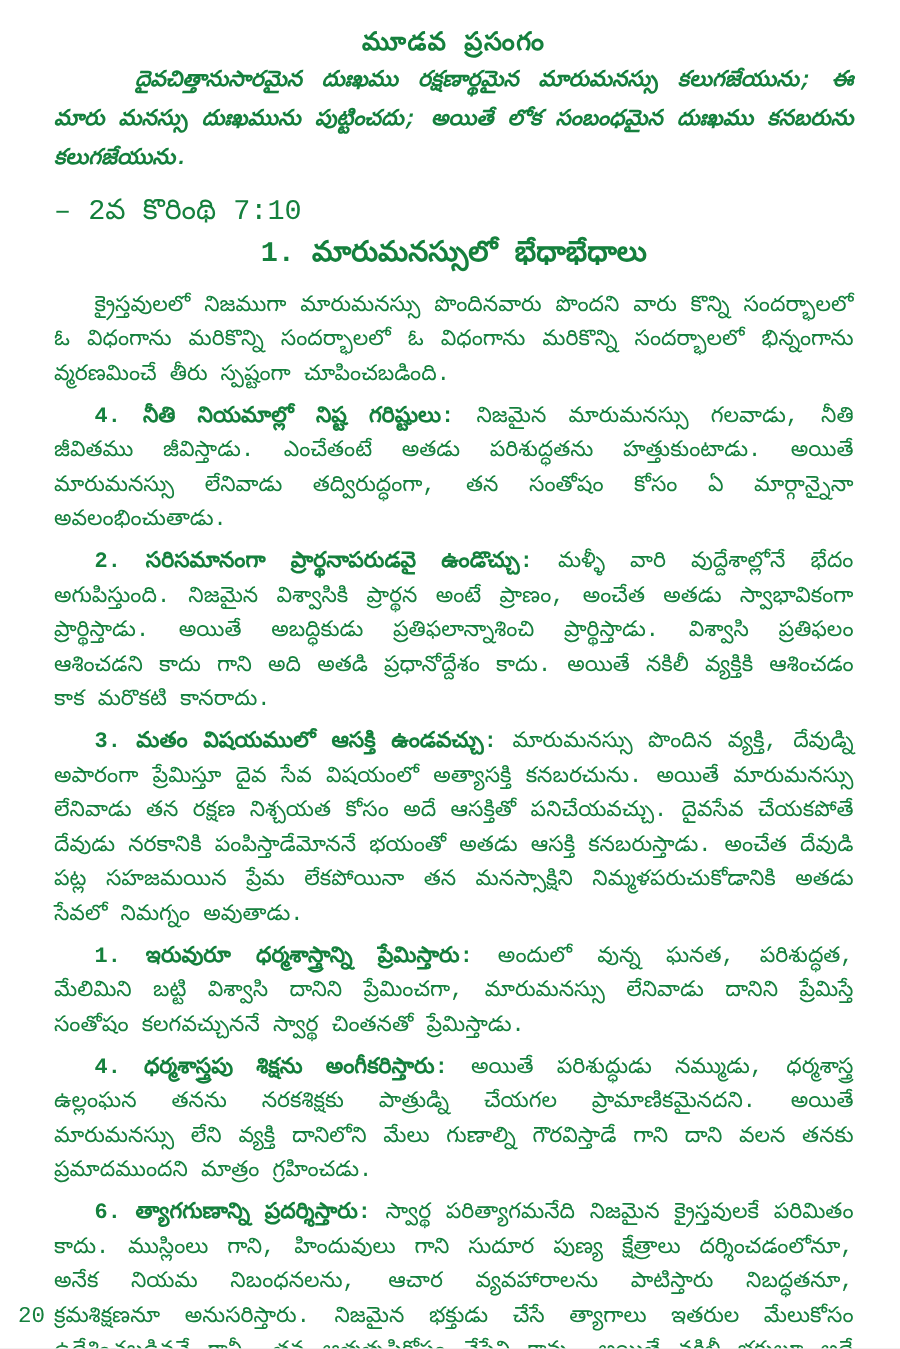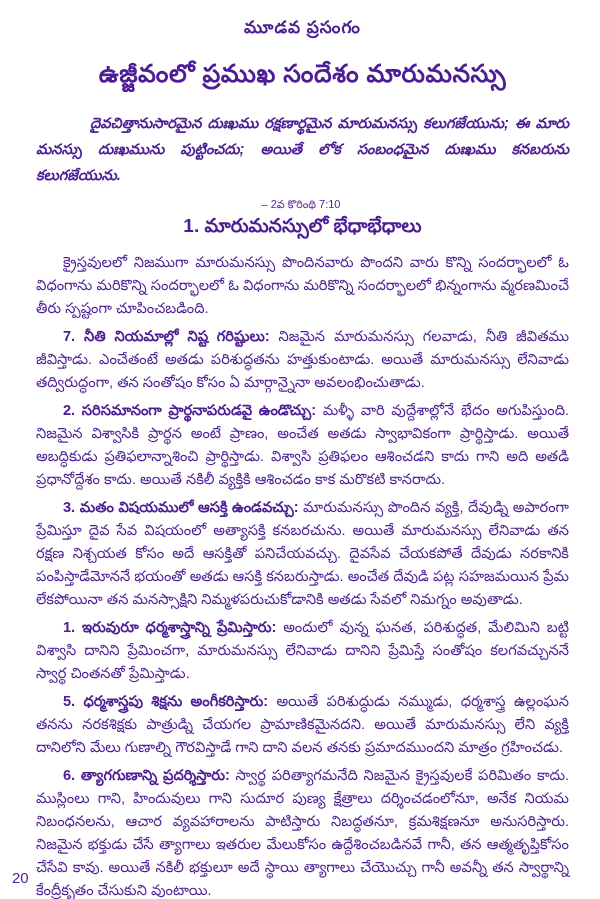--- a/index.html
+++ b/index.html
@@ -6,22 +6,22 @@
     margin: 0;
     padding: 0;
     background: #e8e8e8;
   }
   .page {
     position: relative;
     width: 600px;
     height: 899px;
     margin: 0 auto;
     background: #ffffff;
-    color: #4c1d95;
-    font-family: Liberation Sans, sans-serif;
+    color: #15803d;
+    font-family: Liberation Mono, monospace;
     box-sizing: border-box;
     padding: 12px 31px 0 36px;
     overflow: hidden;
   }
   .kicker {
     text-align: center;
     font-size: 17px;
     font-weight: 600;
     letter-spacing: 1px;
     margin: 6px 0 0 0;
@@ -36,22 +36,22 @@
   .verse {
     font-weight: 700;
     font-style: italic;
     font-size: 14.5px;
     line-height: 26px;
     text-align: justify;
     text-indent: 54px;
     margin: 0;
   }
   .verse-ref {
-    text-align: center;
-    font-size: 11px;
+    text-align: left;
+    font-size: 19px;
     margin: 10px 3px 0 0;
   }
   .section {
     text-align: center;
     font-size: 19px;
     font-weight: 700;
     margin: 2px 0 10px 0;
   }
   .body {
     font-size: 14.6px;
@@ -69,27 +69,26 @@
     left: 12px;
     width: 100%;
     font-size: 15px;
   }
 </style>
 </head>
 <body>
 
 <div class="page">
   <div class="kicker">మూడవ ప్రసంగం</div>
-  <h1 class="title">ఉజ్జీవంలో ప్రముఖ సందేశం మారుమనస్సు</h1>
   <p class="verse">దైవచిత్తానుసారమైన దుఃఖము రక్షణార్థమైన మారుమనస్సు కలుగజేయును;  ఈ మారు మనస్సు దుఃఖమును పుట్టించదు; అయితే లోక సంబంధమైన దుఃఖము కనబరును కలుగజేయును.</p>
   <div class="verse-ref">– 2వ కొరింథి 7:10</div>
   <h2 class="section">1. మారుమనస్సులో భేధాభేధాలు</h2>
   <p class="body">క్రైస్తవులలో నిజముగా మారుమనస్సు పొందినవారు పొందని వారు కొన్ని సందర్భాలలో ఓ విధంగాను మరికొన్ని సందర్భాలలో ఓ విధంగాను మరికొన్ని సందర్భాలలో భిన్నంగాను వ్మరణమించే తీరు స్పష్టంగా చూపించబడింది.</p>
   <div id="points">
-      <p class="body point"><b class="point-label">7. నీతి నియమాల్లో నిష్ట గరిష్టులు:</b><span> నిజమైన మారుమనస్సు గలవాడు, నీతి జీవితము జీవిస్తాడు. ఎంచేతంటే అతడు పరిశుద్ధతను హత్తుకుంటాడు. అయితే మారుమనస్సు లేనివాడు తద్విరుద్ధంగా, తన సంతోషం కోసం ఏ మార్గాన్నైనా అవలంభించుతాడు.</span></p>
+      <p class="body point"><b class="point-label">4. నీతి నియమాల్లో నిష్ట గరిష్టులు:</b><span> నిజమైన మారుమనస్సు గలవాడు, నీతి జీవితము జీవిస్తాడు. ఎంచేతంటే అతడు పరిశుద్ధతను హత్తుకుంటాడు. అయితే మారుమనస్సు లేనివాడు తద్విరుద్ధంగా, తన సంతోషం కోసం ఏ మార్గాన్నైనా అవలంభించుతాడు.</span></p>
       <p class="body point"><b class="point-label">2. సరిసమానంగా ప్రార్థనాపరుడవై ఉండొచ్చు:</b><span> మళ్ళీ వారి వుద్దేశాల్లోనే భేదం అగుపిస్తుంది. నిజమైన విశ్వాసికి ప్రార్థన అంటే ప్రాణం, అంచేత అతడు స్వాభావికంగా ప్రార్థిస్తాడు. అయితే అబద్ధికుడు ప్రతిఫలాన్నాశించి ప్రార్థిస్తాడు. విశ్వాసి ప్రతిఫలం ఆశించడని కాదు గాని అది అతడి ప్రధానోద్దేశం కాదు. అయితే నకిలీ వ్యక్తికి ఆశించడం కాక మరొకటి కానరాదు.</span></p>
       <p class="body point"><b class="point-label">3. మతం విషయములో ఆసక్తి ఉండవచ్చు:</b><span> మారుమనస్సు పొందిన వ్యక్తి, దేవుడ్ని అపారంగా ప్రేమిస్తూ దైవ సేవ విషయంలో అత్యాసక్తి కనబరచును. అయితే మారుమనస్సు లేనివాడు తన రక్షణ నిశ్చయత కోసం అదే ఆసక్తితో పనిచేయవచ్చు. దైవసేవ చేయకపోతే దేవుడు నరకానికి పంపిస్తాడేమోననే భయంతో అతడు ఆసక్తి కనబరుస్తాడు. అంచేత దేవుడి పట్ల సహజమయిన ప్రేమ లేకపోయినా తన మనస్సాక్షిని నిమ్మళపరుచుకోడానికి అతడు సేవలో నిమగ్నం అవుతాడు.</span></p>
       <p class="body point"><b class="point-label">1. ఇరువురూ ధర్మశాస్త్రాన్ని ప్రేమిస్తారు:</b><span> అందులో వున్న ఘనత, పరిశుద్ధత, మేలిమిని బట్టి విశ్వాసి దానిని ప్రేమించగా, మారుమనస్సు లేనివాడు దానిని ప్రేమిస్తే సంతోషం కలగవచ్చుననే స్వార్థ చింతనతో ప్రేమిస్తాడు.</span></p>
-      <p class="body point"><b class="point-label">5. ధర్మశాస్త్రపు శిక్షను అంగీకరిస్తారు:</b><span> అయితే పరిశుద్ధుడు నమ్ముడు, ధర్మశాస్త్ర ఉల్లంఘన తనను నరకశిక్షకు పాత్రుడ్ని చేయగల ప్రామాణికమైనదని. అయితే మారుమనస్సు లేని వ్యక్తి దానిలోని మేలు గుణాల్ని గౌరవిస్తాడే గాని దాని వలన తనకు ప్రమాదముందని మాత్రం గ్రహించడు.</span></p>
+      <p class="body point"><b class="point-label">4. ధర్మశాస్త్రపు శిక్షను అంగీకరిస్తారు:</b><span> అయితే పరిశుద్ధుడు నమ్ముడు, ధర్మశాస్త్ర ఉల్లంఘన తనను నరకశిక్షకు పాత్రుడ్ని చేయగల ప్రామాణికమైనదని. అయితే మారుమనస్సు లేని వ్యక్తి దానిలోని మేలు గుణాల్ని గౌరవిస్తాడే గాని దాని వలన తనకు ప్రమాదముందని మాత్రం గ్రహించడు.</span></p>
       <p class="body point"><b class="point-label">6. త్యాగగుణాన్ని ప్రదర్శిస్తారు:</b><span> స్వార్థ పరిత్యాగమనేది నిజమైన క్రైస్తవులకే పరిమితం కాదు. ముస్లింలు గాని, హిందువులు గాని సుదూర పుణ్య క్షేత్రాలు దర్శించడంలోనూ, అనేక నియమ నిబంధనలను, ఆచార వ్యవహారాలను పాటిస్తారు నిబద్ధతనూ, క్రమశిక్షణనూ అనుసరిస్తారు. నిజమైన భక్తుడు చేసే త్యాగాలు ఇతరుల మేలుకోసం ఉద్దేశించబడినవే గానీ, తన ఆత్మతృప్తికోసం చేసేవి కావు. అయితే నకిలీ భక్తులూ అదే స్థాయి త్యాగాలు చేయొచ్చు గానీ అవన్నీ తన స్వార్థాన్ని కేంద్రీకృతం చేసుకుని వుంటాయి.</span></p>
     </div>
   <div class="pagenum">20</div>
 </div>
 
 </body></html>

